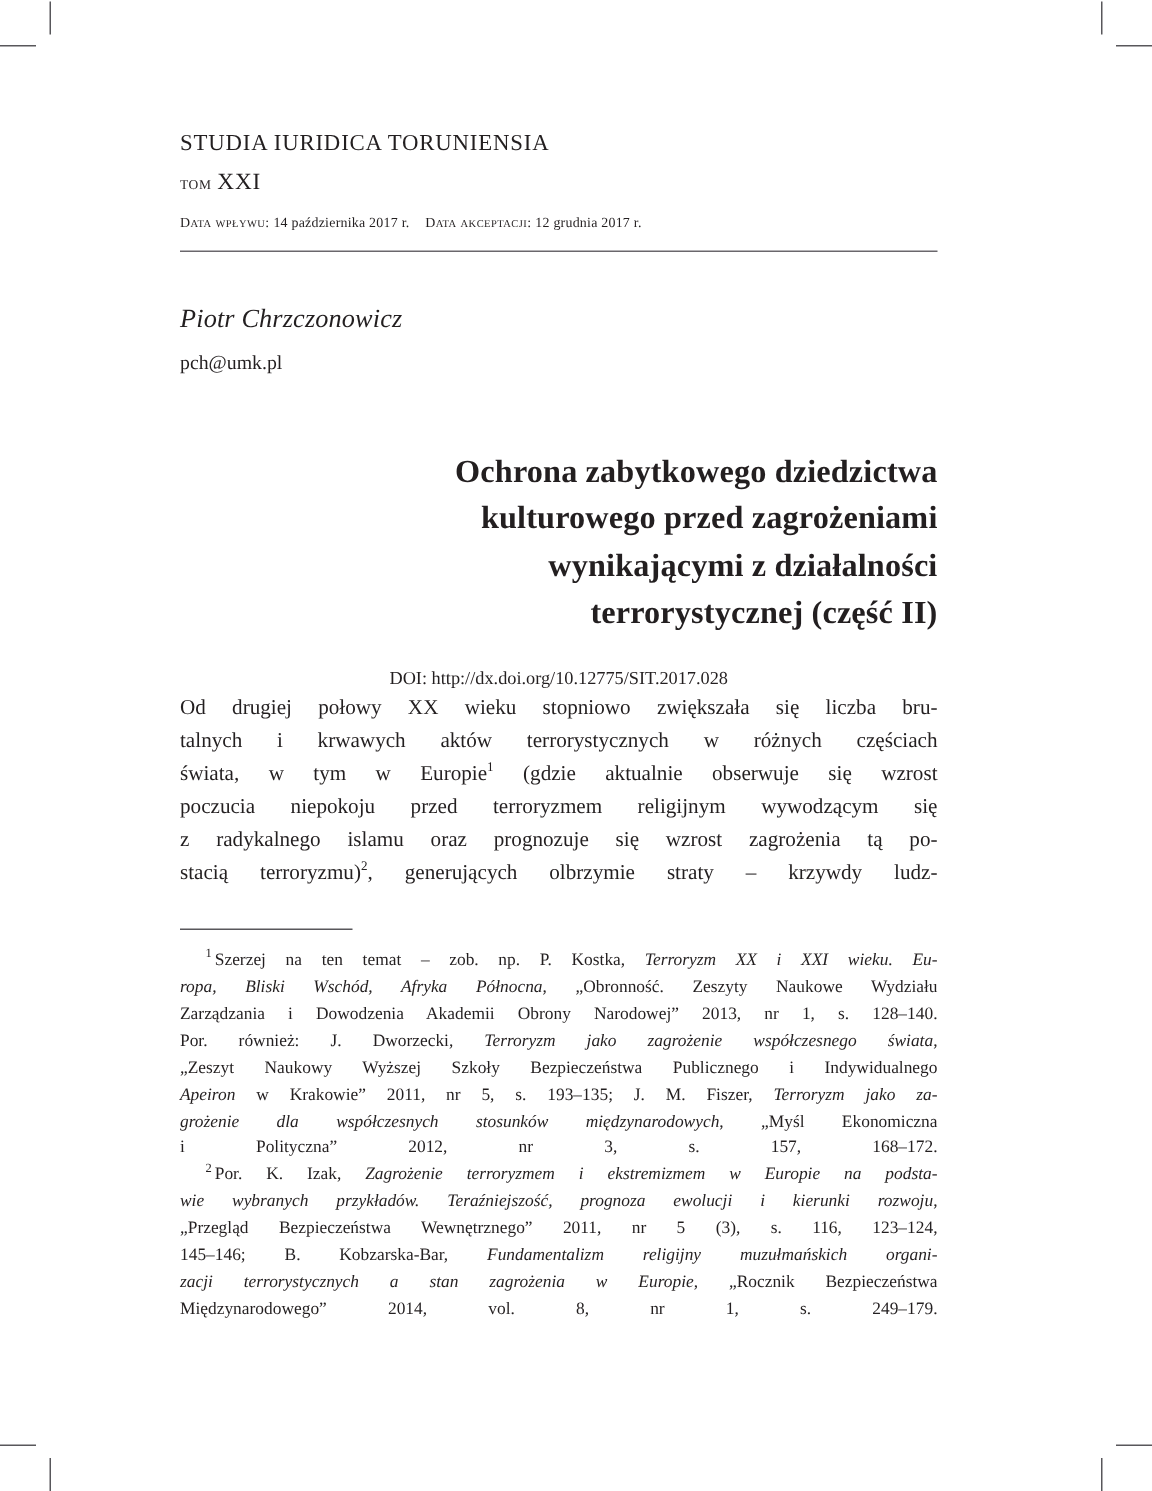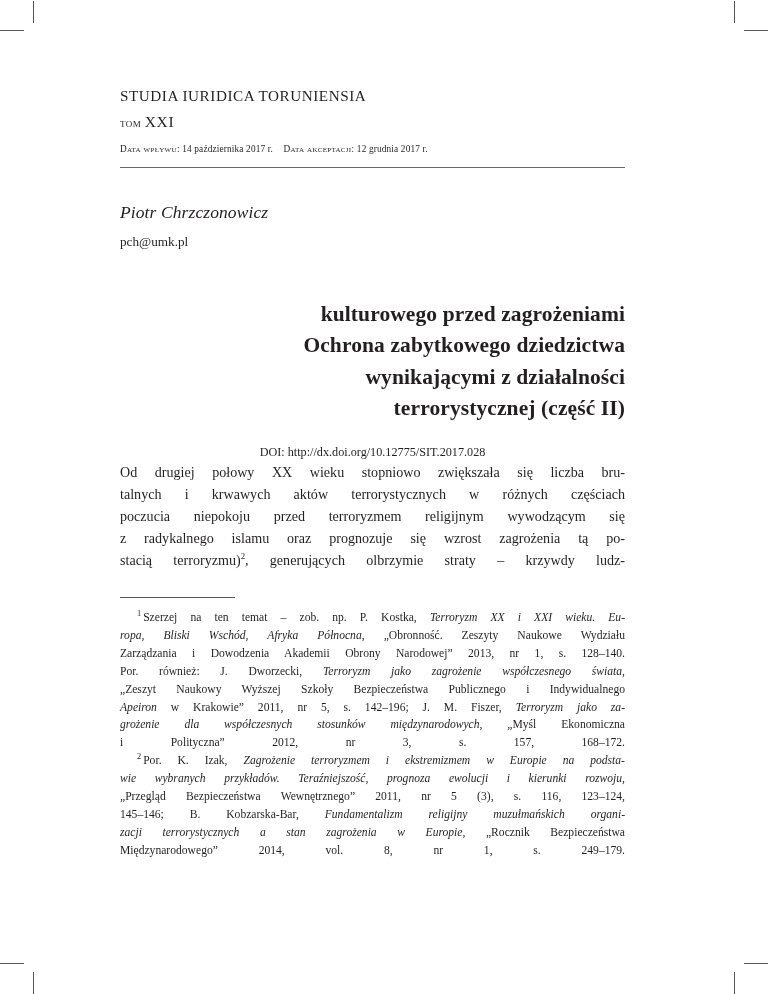--- a/index.html
+++ b/index.html
@@ -187,47 +187,48 @@
     </div>
   </div>
   <div class="rule-head"></div>
 
   <div class="author-block">
     <div class="author-name">Piotr Chrzczonowicz</div>
     <div class="author-email">pch@umk.pl</div>
   </div>
 
   <h1 class="article-title">
+    <div>Ochrona zabytkowego dziedzictwa</div>
     <div>kulturowego przed zagrożeniami</div>
-    <div>Ochrona zabytkowego dziedzictwa</div>
     <div>wynikającymi z działalności</div>
     <div>terrorystycznej (część II)</div>
   </h1>
 
   <div class="doi-line">DOI: http://dx.doi.org/10.12775/SIT.2017.028</div>
 
   <div class="body-text">
     <p>
       <span class="ln">Od drugiej połowy XX wieku stopniowo zwiększała się liczba bru-</span>
       <span class="ln">talnych i krwawych aktów terrorystycznych w różnych częściach</span>
+      <span class="ln"><span>świata, w tym w Europie</span><sup>1</sup><span> (gdzie aktualnie obserwuje się wzrost</span></span>
       <span class="ln">poczucia niepokoju przed terroryzmem religijnym wywodzącym się</span>
       <span class="ln">z radykalnego islamu oraz prognozuje się wzrost zagrożenia tą po-</span>
       <span class="ln"><span>stacią terroryzmu)</span><sup>2</sup><span>, generujących olbrzymie straty – krzywdy ludz-</span></span>
     </p>
   </div>
 
   <div class="rule-foot"></div>
   <div class="footnotes">
     <p>
       <span class="ln"><span class="fn-indent"></span><span class="fn-marker">1</span><span><span>Szerzej na ten temat – zob. np. P. Kostka, </span><i>Terroryzm XX i XXI wieku. Eu-</i></span></span>
       <span class="ln"><i>ropa, Bliski Wschód, Afryka Północna</i><span>, „Obronność. Zeszyty Naukowe Wydziału</span></span>
       <span class="ln"><span>Zarządzania i Dowodzenia Akademii Obrony Narodowej” 2013, nr 1, s. 128–140.</span></span>
       <span class="ln"><span>Por. również: J. Dworzecki, </span><i>Terroryzm jako zagrożenie współczesnego świata</i><span>,</span></span>
       <span class="ln"><span>„Zeszyt Naukowy Wyższej Szkoły Bezpieczeństwa Publicznego i Indywidualnego</span></span>
-      <span class="ln"><i>Apeiron</i><span> w Krakowie” 2011, nr 5, s. 142–196; J. M. Fiszer, </span><i>Terroryzm jako za-</i></span>
+      <span class="ln"><i>Apeiron</i><span> w Krakowie” 2011, nr 5, s. 193–135; J. M. Fiszer, </span><i>Terroryzm jako za-</i></span>
       <span class="ln"><i>grożenie dla współczesnych stosunków międzynarodowych</i><span>, „Myśl Ekonomiczna</span></span>
       <span class="ln"><span>i Polityczna” 2012, nr 3, s. 157, 168–172.</span></span>
     </p>
     <p>
       <span class="ln"><span class="fn-indent"></span><span class="fn-marker">2</span><span><span>Por. K. Izak, </span><i>Zagrożenie terroryzmem i ekstremizmem w Europie na podsta-</i></span></span>
       <span class="ln"><i>wie wybranych przykładów. Teraźniejszość, prognoza ewolucji i kierunki rozwoju</i><span>,</span></span>
       <span class="ln"><span>„Przegląd  Bezpieczeństwa  Wewnętrznego”  2011,  nr  5  (3),  s.  116,  123–124,</span></span>
       <span class="ln"><span>145–146; B. Kobzarska-Bar, </span><i>Fundamentalizm religijny muzułmańskich organi-</i></span>
       <span class="ln"><i>zacji terrorystycznych a stan zagrożenia w Europie</i><span>, „Rocznik Bezpieczeństwa</span></span>
       <span class="ln"><span>Międzynarodowego” 2014, vol. 8, nr 1, s. 249–179.</span></span>

